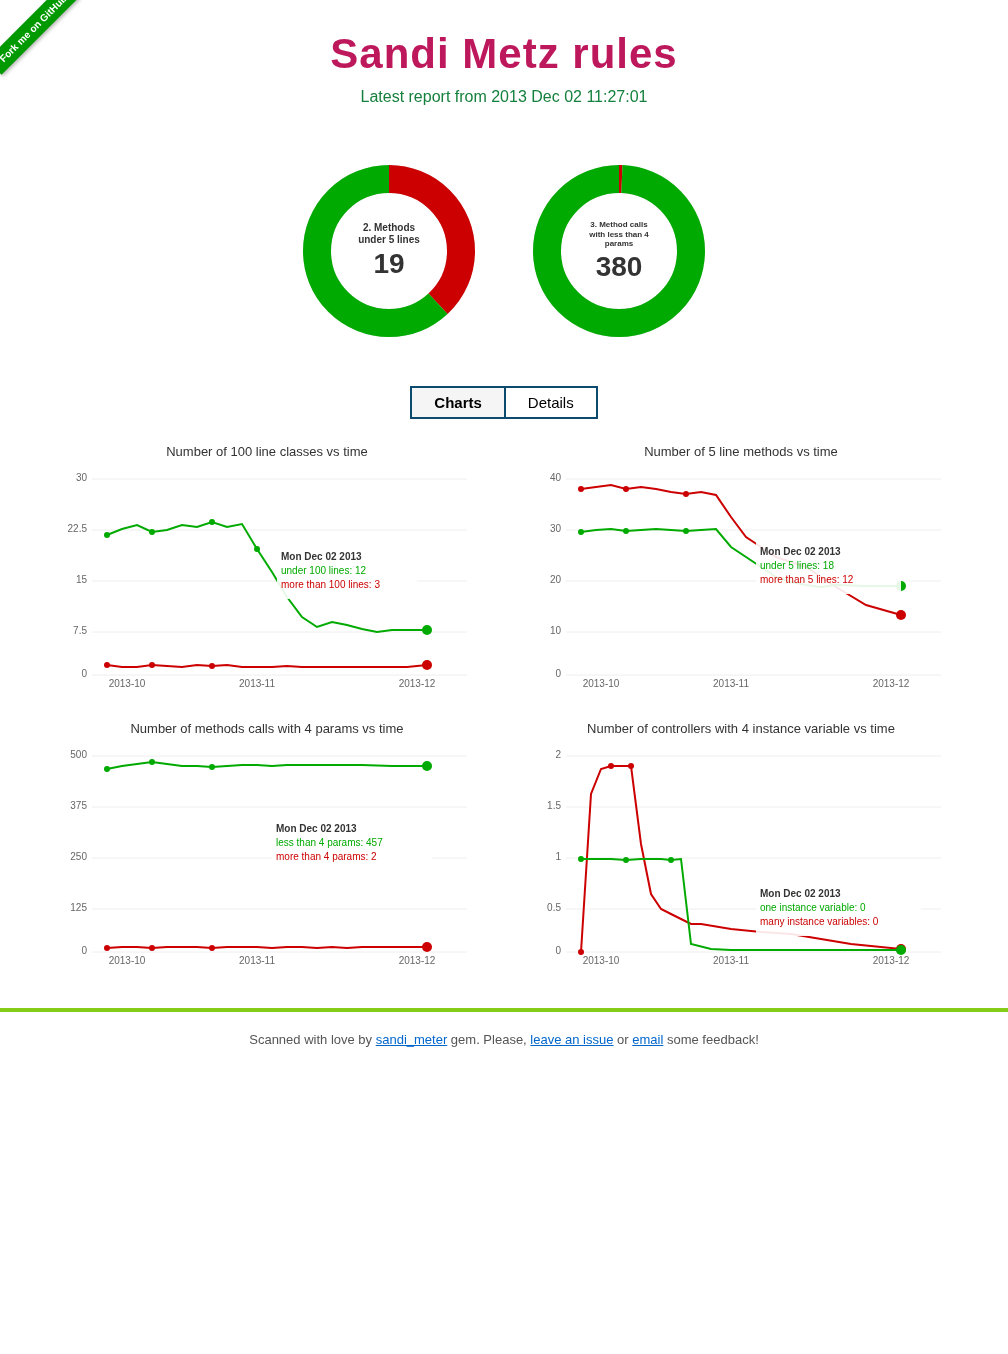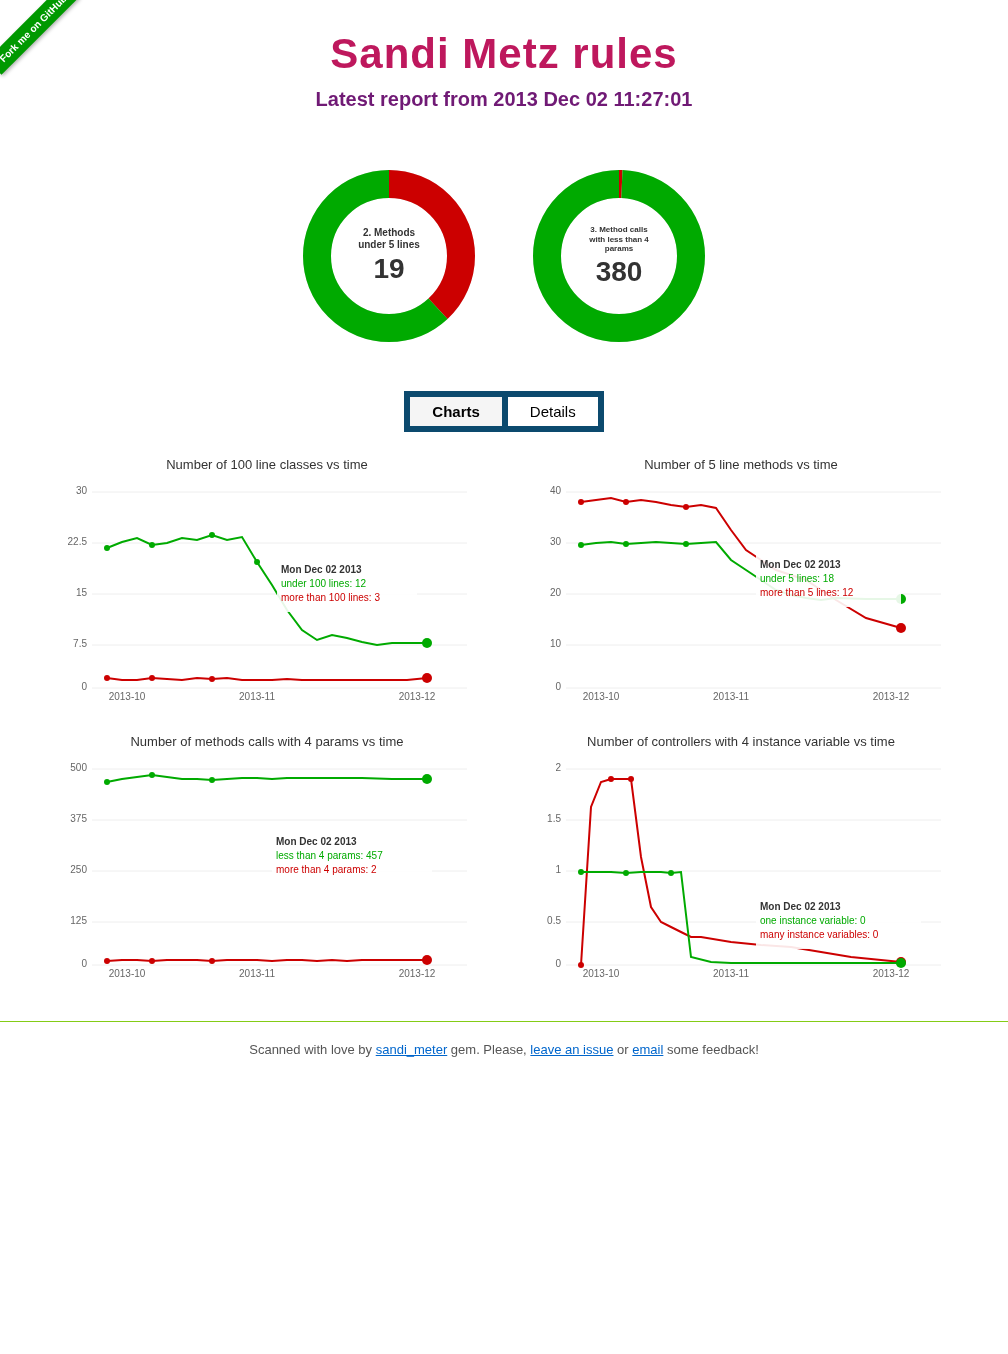--- a/index.html
+++ b/index.html
@@ -46,23 +46,23 @@
       padding-bottom: 20px;
     }
     .header h1 {
       font-size: 42px;
       font-weight: 900;
       letter-spacing: 1px;
       color: #be185d;
       margin-bottom: 10px;
     }
     .header h2 {
-      font-size: 20px;
-      font-weight: bold;
-      color: #701a75;
+      font-size: 16px;
+      font-weight: normal;
+      color: #15803d;
     }
 
     
     .donuts-row {
       display: flex;
       justify-content: center;
       align-items: center;
       gap: 40px;
       padding: 30px 0 30px;
     }
@@ -99,21 +99,21 @@
     }
 
     
     .tabs-row {
       display: flex;
       justify-content: center;
       margin: 10px 0 25px;
     }
     .tab-btn {
       padding: 6px 22px;
-      border: 6px solid #0c4a6e;
+      border: 2px solid #0c4a6e;
       background: #fff;
       font-size: 15px;
       cursor: pointer;
     }
     .tab-btn.active {
       background: #f5f5f5;
       font-weight: bold;
     }
     .tab-btn:first-child {
       border-right: none;
@@ -146,21 +146,21 @@
       width: 100%;
       height: 220px;
     }
 
     
     .footer {
       text-align: center;
       font-size: 13px;
       color: #555;
       padding: 20px 0 30px;
-      border-top: 1px solid #84cc16;
+      border-top: 4px solid #84cc16;
       margin-top: 10px;
     }
     .footer a {
       color: #06c;
       text-decoration: underline;
     }
   </style>
 </head>
 <body>
 

